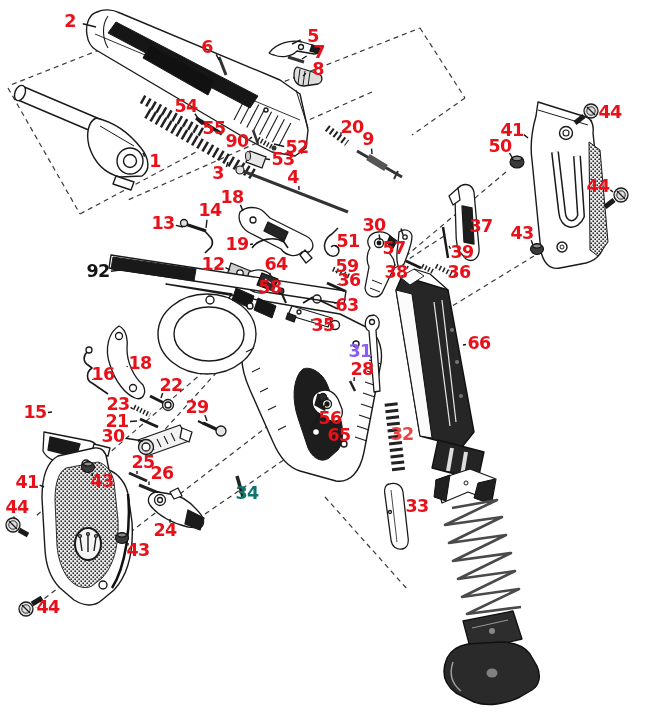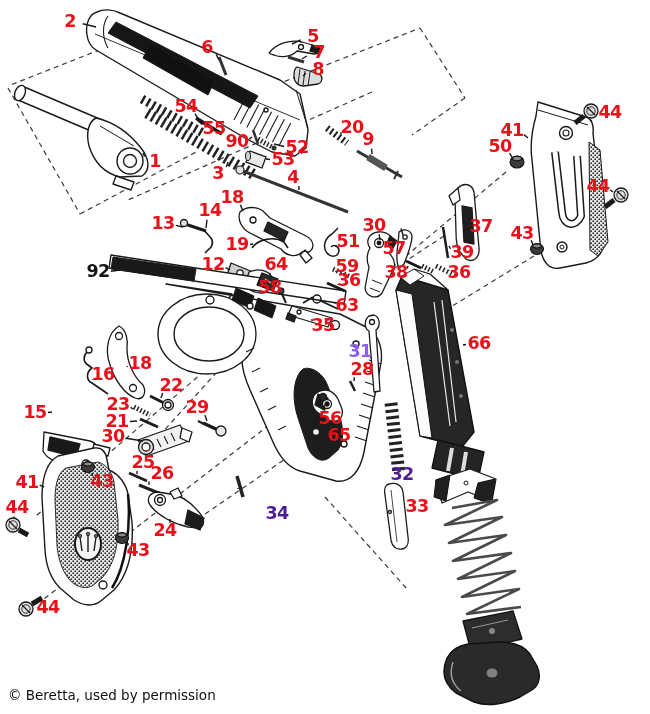--- a/index.html
+++ b/index.html
@@ -447,27 +447,26 @@
       <div class="plabel" style="left: 118px; top: 405px; color: rgb(232, 17, 26);">23</div>
       <div class="plabel" style="left: 117px; top: 422px; color: rgb(232, 17, 26);">21</div>
       <div class="plabel" style="left: 113px; top: 437px; color: rgb(232, 17, 26);">30</div>
       <div class="plabel" style="left: 197px; top: 408px; color: rgb(232, 17, 26);">29</div>
       <div class="plabel" style="left: 143px; top: 463px; color: rgb(232, 17, 26);">25</div>
       <div class="plabel" style="left: 156px; top: 474px; color: rgb(232, 17, 26); margin-left: 6px;">26</div>
       <div class="plabel" style="left: 360px; top: 352px; color: #8b5cf6;">31</div>
       <div class="plabel" style="left: 362px; top: 370px; color: rgb(232, 17, 26);">28</div>
       <div class="plabel" style="left: 330px; top: 419px; color: rgb(232, 17, 26);">56</div>
       <div class="plabel" style="left: 339px; top: 436px; color: rgb(232, 17, 26);">65</div>
-      <div class="plabel" style="left: 402px; top: 435px; color: #4c1d95; margin-top: 40px;">32</div>
+      <div class="plabel" style="left: 402px; top: 435px; color: #ef4444;">32</div>
       <div class="plabel" style="left: 479px; top: 344px; color: rgb(232, 17, 26);">66</div>
       <div class="plabel" style="left: 27px; top: 483px; color: rgb(232, 17, 26);">41</div>
       <div class="plabel" style="left: 102px; top: 482px; color: rgb(232, 17, 26);">43</div>
       <div class="plabel" style="left: 17px; top: 508px; color: rgb(232, 17, 26);">44</div>
       <div class="plabel" style="left: 165px; top: 531px; color: rgb(232, 17, 26);">24</div>
       <div class="plabel" style="left: 138px; top: 551px; color: rgb(232, 17, 26);">43</div>
-      <div class="plabel" style="left: 247px; top: 514px; color: #4c1d95; margin-left: 30px;">34</div>
+      <div class="plabel" style="left: 247px; top: 494px; color: #0f766e;">34</div>
       <div class="plabel" style="left: 48px; top: 608px; color: rgb(232, 17, 26);">44</div>
       <div class="plabel" style="left: 417px; top: 507px; color: rgb(232, 17, 26);">33</div>
     </div>
 
-<div class="credit">© Beretta, used by permission</div>
 
 </div>
 
 </body></html>

